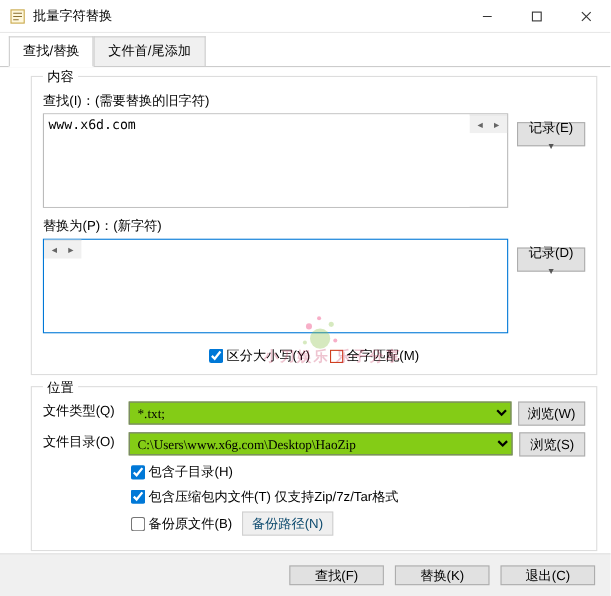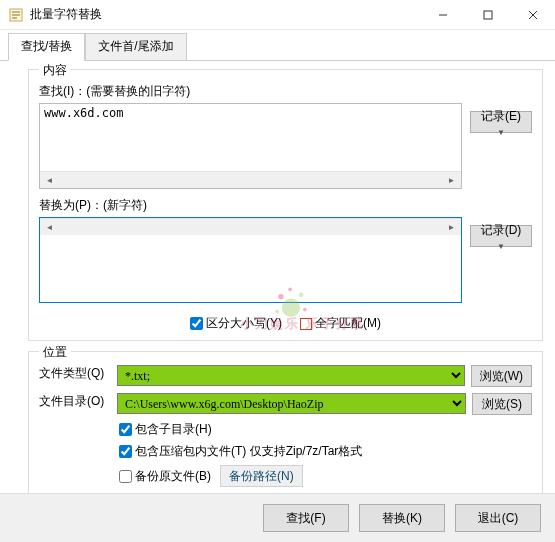--- a/index.html
+++ b/index.html
@@ -77,21 +77,20 @@
 .field-label { font-size: 12px; margin-bottom: 3px; }
 
 .text-row { display: flex; align-items: flex-start; gap: 8px; margin-bottom: 8px; }
 
 .textarea-wrap {
   flex: 1;
   border: 1px solid #0078d7;
   background: #fff;
   height: 86px;
   display: flex;
-  flex-direction: column;
 }
 .textarea-wrap.gray { border-color: #bbb; }
 .textarea {
   flex: 1;
   font-family: "SimSun", monospace;
   font-size: 12px;
   border: none;
   outline: none;
   resize: none;
   padding: 2px 4px;
@@ -159,21 +158,21 @@
 }
 .btn {
   height: 22px;
   padding: 0 8px;
   background: #e1e1e1;
   border: 1px solid #adadad;
   font-size: 12px;
   min-width: 60px;
 }
 .btn-big {
-  height: 28px;
+  height: 18px;
   min-width: 86px;
   background: #e1e1e1;
   border: 1px solid #adadad;
   font-size: 12px;
 }
 .btn.disabled, .btn-big.disabled {
   color: #0c4a6e;
   border-color: #d0d0d0;
   background: #efefef;
 }

